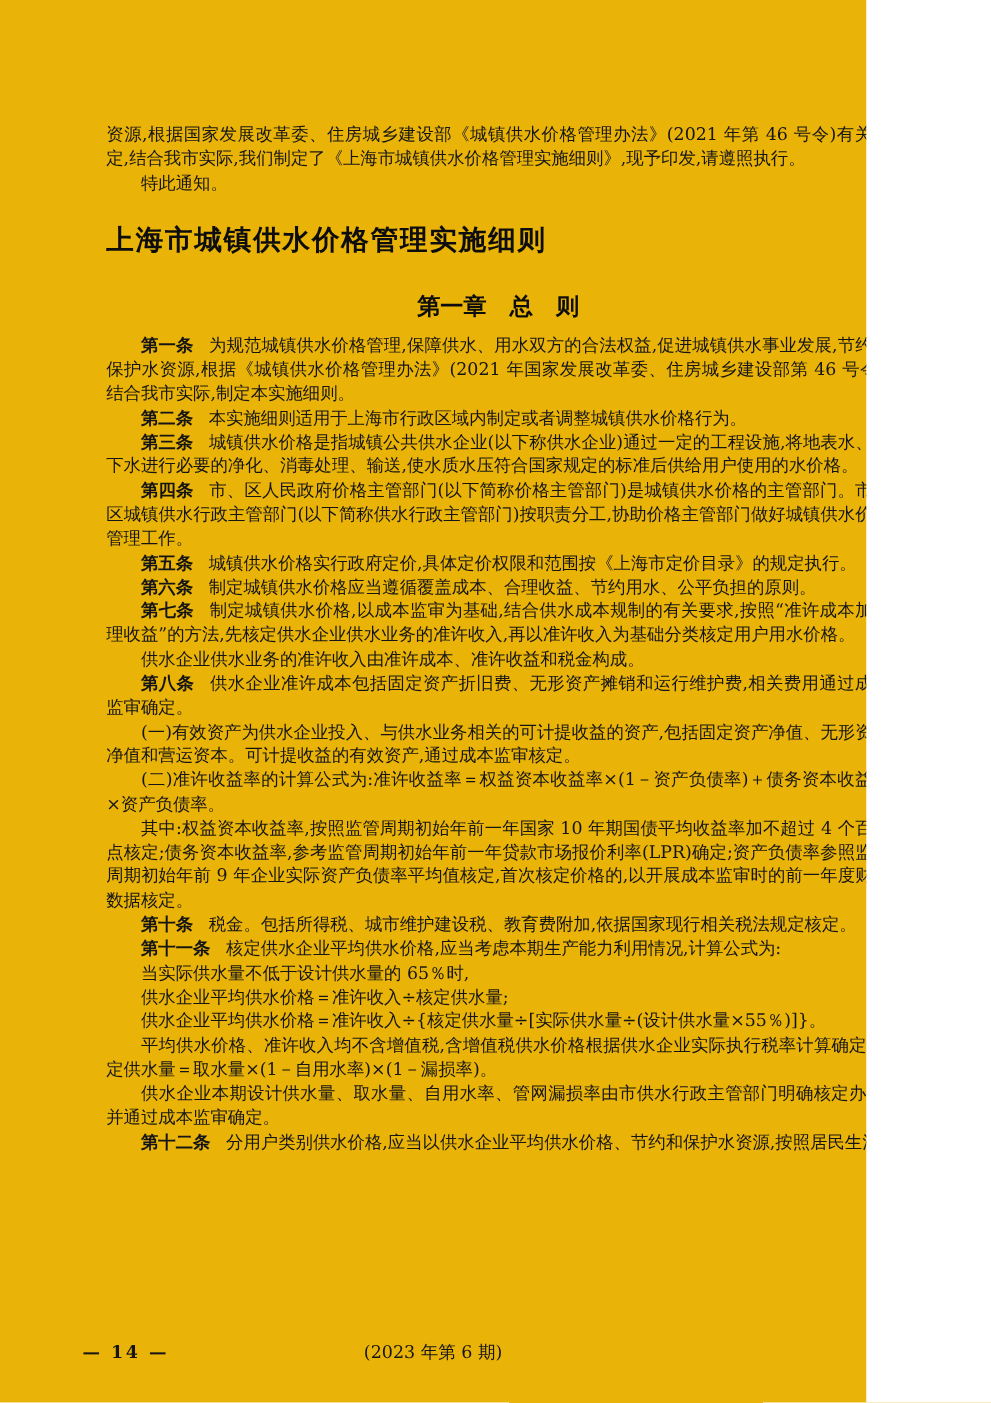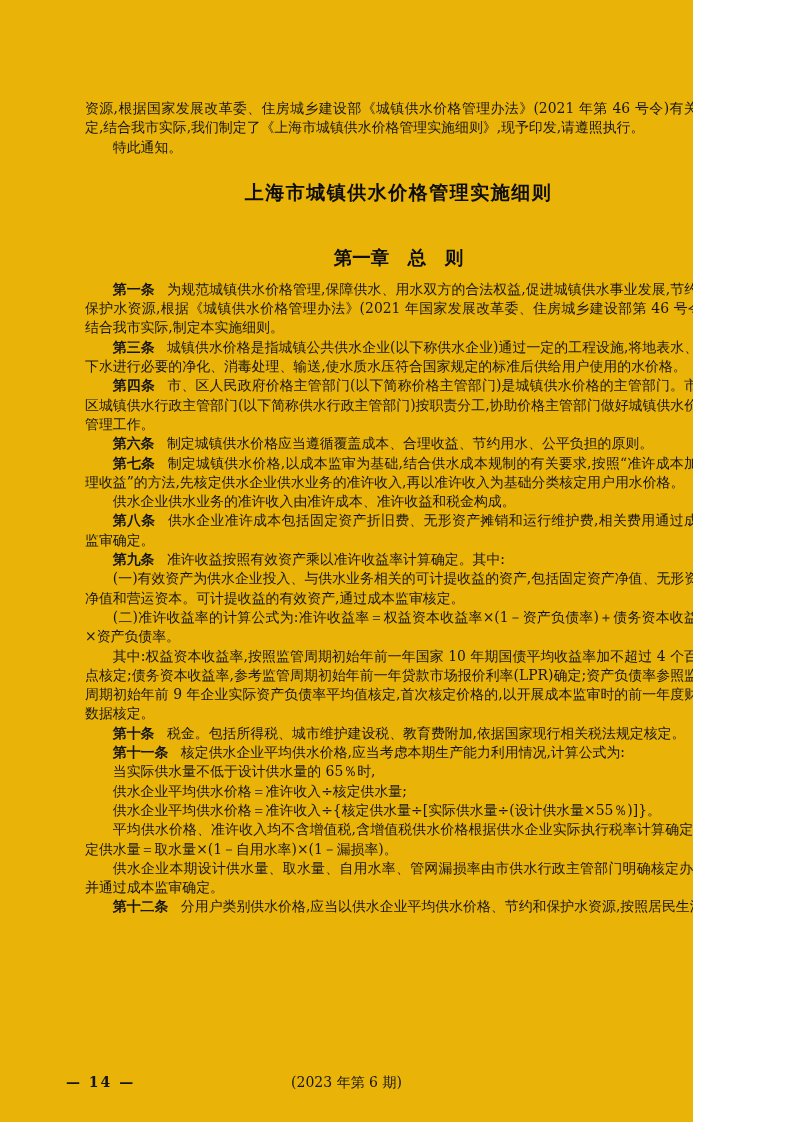--- a/index.html
+++ b/index.html
@@ -34,26 +34,26 @@
   }
   .lead {
     font-family: "DejaVu Sans", "Liberation Sans", sans-serif;
     font-weight: 700;
     margin-right: 0.9em;
   }
   .lead:empty {
     margin-right: 0;
   }
   h1.doc-title {
-    margin: 17px 0 36px 0;
+    margin: 17px 0 24px 0;
     font-family: "DejaVu Serif", "Liberation Serif", serif;
     font-weight: 700;
-    font-size: 19px;
+    font-size: 22px;
     line-height: 36px;
-    text-align: center;
+    text-align: left;
     letter-spacing: 1.5px;
     color: #0d0d0d;
   }
   h2.chapter {
     margin: 18px 0 10px 0;
     font-family: "DejaVu Sans", "Liberation Sans", sans-serif;
     font-weight: 700;
     font-size: 18.5px;
     line-height: 24px;
     text-align: center;
@@ -91,29 +91,30 @@
   <div class="content">
 
     <p class="body-p no-indent"><span>资源,根据国家发展改革委、住房城乡建设部《城镇供水价格管理办法》(2021 年第 46 号令)有关规定,结合我市实际,我们制定了《上海市城镇供水价格管理实施细则》,现予印发,请遵照执行。</span></p>
     <p class="body-p"><span>特此通知。</span></p>
 
     <h1 class="doc-title">上海市城镇供水价格管理实施细则</h1>
 
     <h2 class="chapter">第一章　总　则</h2>
 
     <p class="body-p"><b class="lead">第一条</b><span>为规范城镇供水价格管理,保障供水、用水双方的合法权益,促进城镇供水事业发展,节约和保护水资源,根据《城镇供水价格管理办法》(2021 年国家发展改革委、住房城乡建设部第 46 号令),结合我市实际,制定本实施细则。</span></p>
+    <p class="body-p"><b class="lead">第二条</b><span>本实施细则适用于上海市行政区域内制定或者调整城镇供水价格行为。</span></p>
     <p class="body-p"><b class="lead">第三条</b><span>城镇供水价格是指城镇公共供水企业(以下称供水企业)通过一定的工程设施,将地表水、地下水进行必要的净化、消毒处理、输送,使水质水压符合国家规定的标准后供给用户使用的水价格。</span></p>
     <p class="body-p"><b class="lead">第四条</b><span>市、区人民政府价格主管部门(以下简称价格主管部门)是城镇供水价格的主管部门。市、区城镇供水行政主管部门(以下简称供水行政主管部门)按职责分工,协助价格主管部门做好城镇供水价格管理工作。</span></p>
+    <p class="body-p"><b class="lead">第五条</b><span>城镇供水价格实行政府定价,具体定价权限和范围按《上海市定价目录》的规定执行。</span></p>
 
 
     <p class="body-p"><b class="lead">第六条</b><span>制定城镇供水价格应当遵循覆盖成本、合理收益、节约用水、公平负担的原则。</span></p>
     <p class="body-p"><b class="lead">第七条</b><span>制定城镇供水价格,以成本监审为基础,结合供水成本规制的有关要求,按照“准许成本加合理收益”的方法,先核定供水企业供水业务的准许收入,再以准许收入为基础分类核定用户用水价格。</span></p>
     <p class="body-p"><b class="lead"></b><span>供水企业供水业务的准许收入由准许成本、准许收益和税金构成。</span></p>
     <p class="body-p"><b class="lead">第八条</b><span>供水企业准许成本包括固定资产折旧费、无形资产摊销和运行维护费,相关费用通过成本监审确定。</span></p>
-    <p class="body-p"><b class="lead">第九条</b><span>准许收益按照有效资产乘以准许收益率计算确定。其中:</span></p>
     <p class="body-p"><b class="lead"></b><span>(一)有效资产为供水企业投入、与供水业务相关的可计提收益的资产,包括固定资产净值、无形资产净值和营运资本。可计提收益的有效资产,通过成本监审核定。</span></p>
     <p class="body-p"><b class="lead"></b><span>(二)准许收益率的计算公式为:准许收益率＝权益资本收益率×(1－资产负债率)＋债务资本收益率×资产负债率。</span></p>
     <p class="body-p"><b class="lead"></b><span>其中:权益资本收益率,按照监管周期初始年前一年国家 10 年期国债平均收益率加不超过 4 个百分点核定;债务资本收益率,参考监管周期初始年前一年贷款市场报价利率(LPR)确定;资产负债率参照监管周期初始年前 9 年企业实际资产负债率平均值核定,首次核定价格的,以开展成本监审时的前一年度财务数据核定。</span></p>
     <p class="body-p"><b class="lead">第十条</b><span>税金。包括所得税、城市维护建设税、教育费附加,依据国家现行相关税法规定核定。</span></p>
     <p class="body-p"><b class="lead">第十一条</b><span>核定供水企业平均供水价格,应当考虑本期生产能力利用情况,计算公式为:</span></p>
     <p class="body-p"><b class="lead"></b><span>当实际供水量不低于设计供水量的 65％时,</span></p>
     <p class="body-p"><b class="lead"></b><span>供水企业平均供水价格＝准许收入÷核定供水量;</span></p>
     <p class="body-p"><b class="lead"></b><span>供水企业平均供水价格＝准许收入÷{核定供水量÷[实际供水量÷(设计供水量×55％)]}。</span></p>
     <p class="body-p"><b class="lead"></b><span>平均供水价格、准许收入均不含增值税,含增值税供水价格根据供水企业实际执行税率计算确定;核定供水量＝取水量×(1－自用水率)×(1－漏损率)。</span></p>
     <p class="body-p"><b class="lead"></b><span>供水企业本期设计供水量、取水量、自用水率、管网漏损率由市供水行政主管部门明确核定办法,并通过成本监审确定。</span></p>

